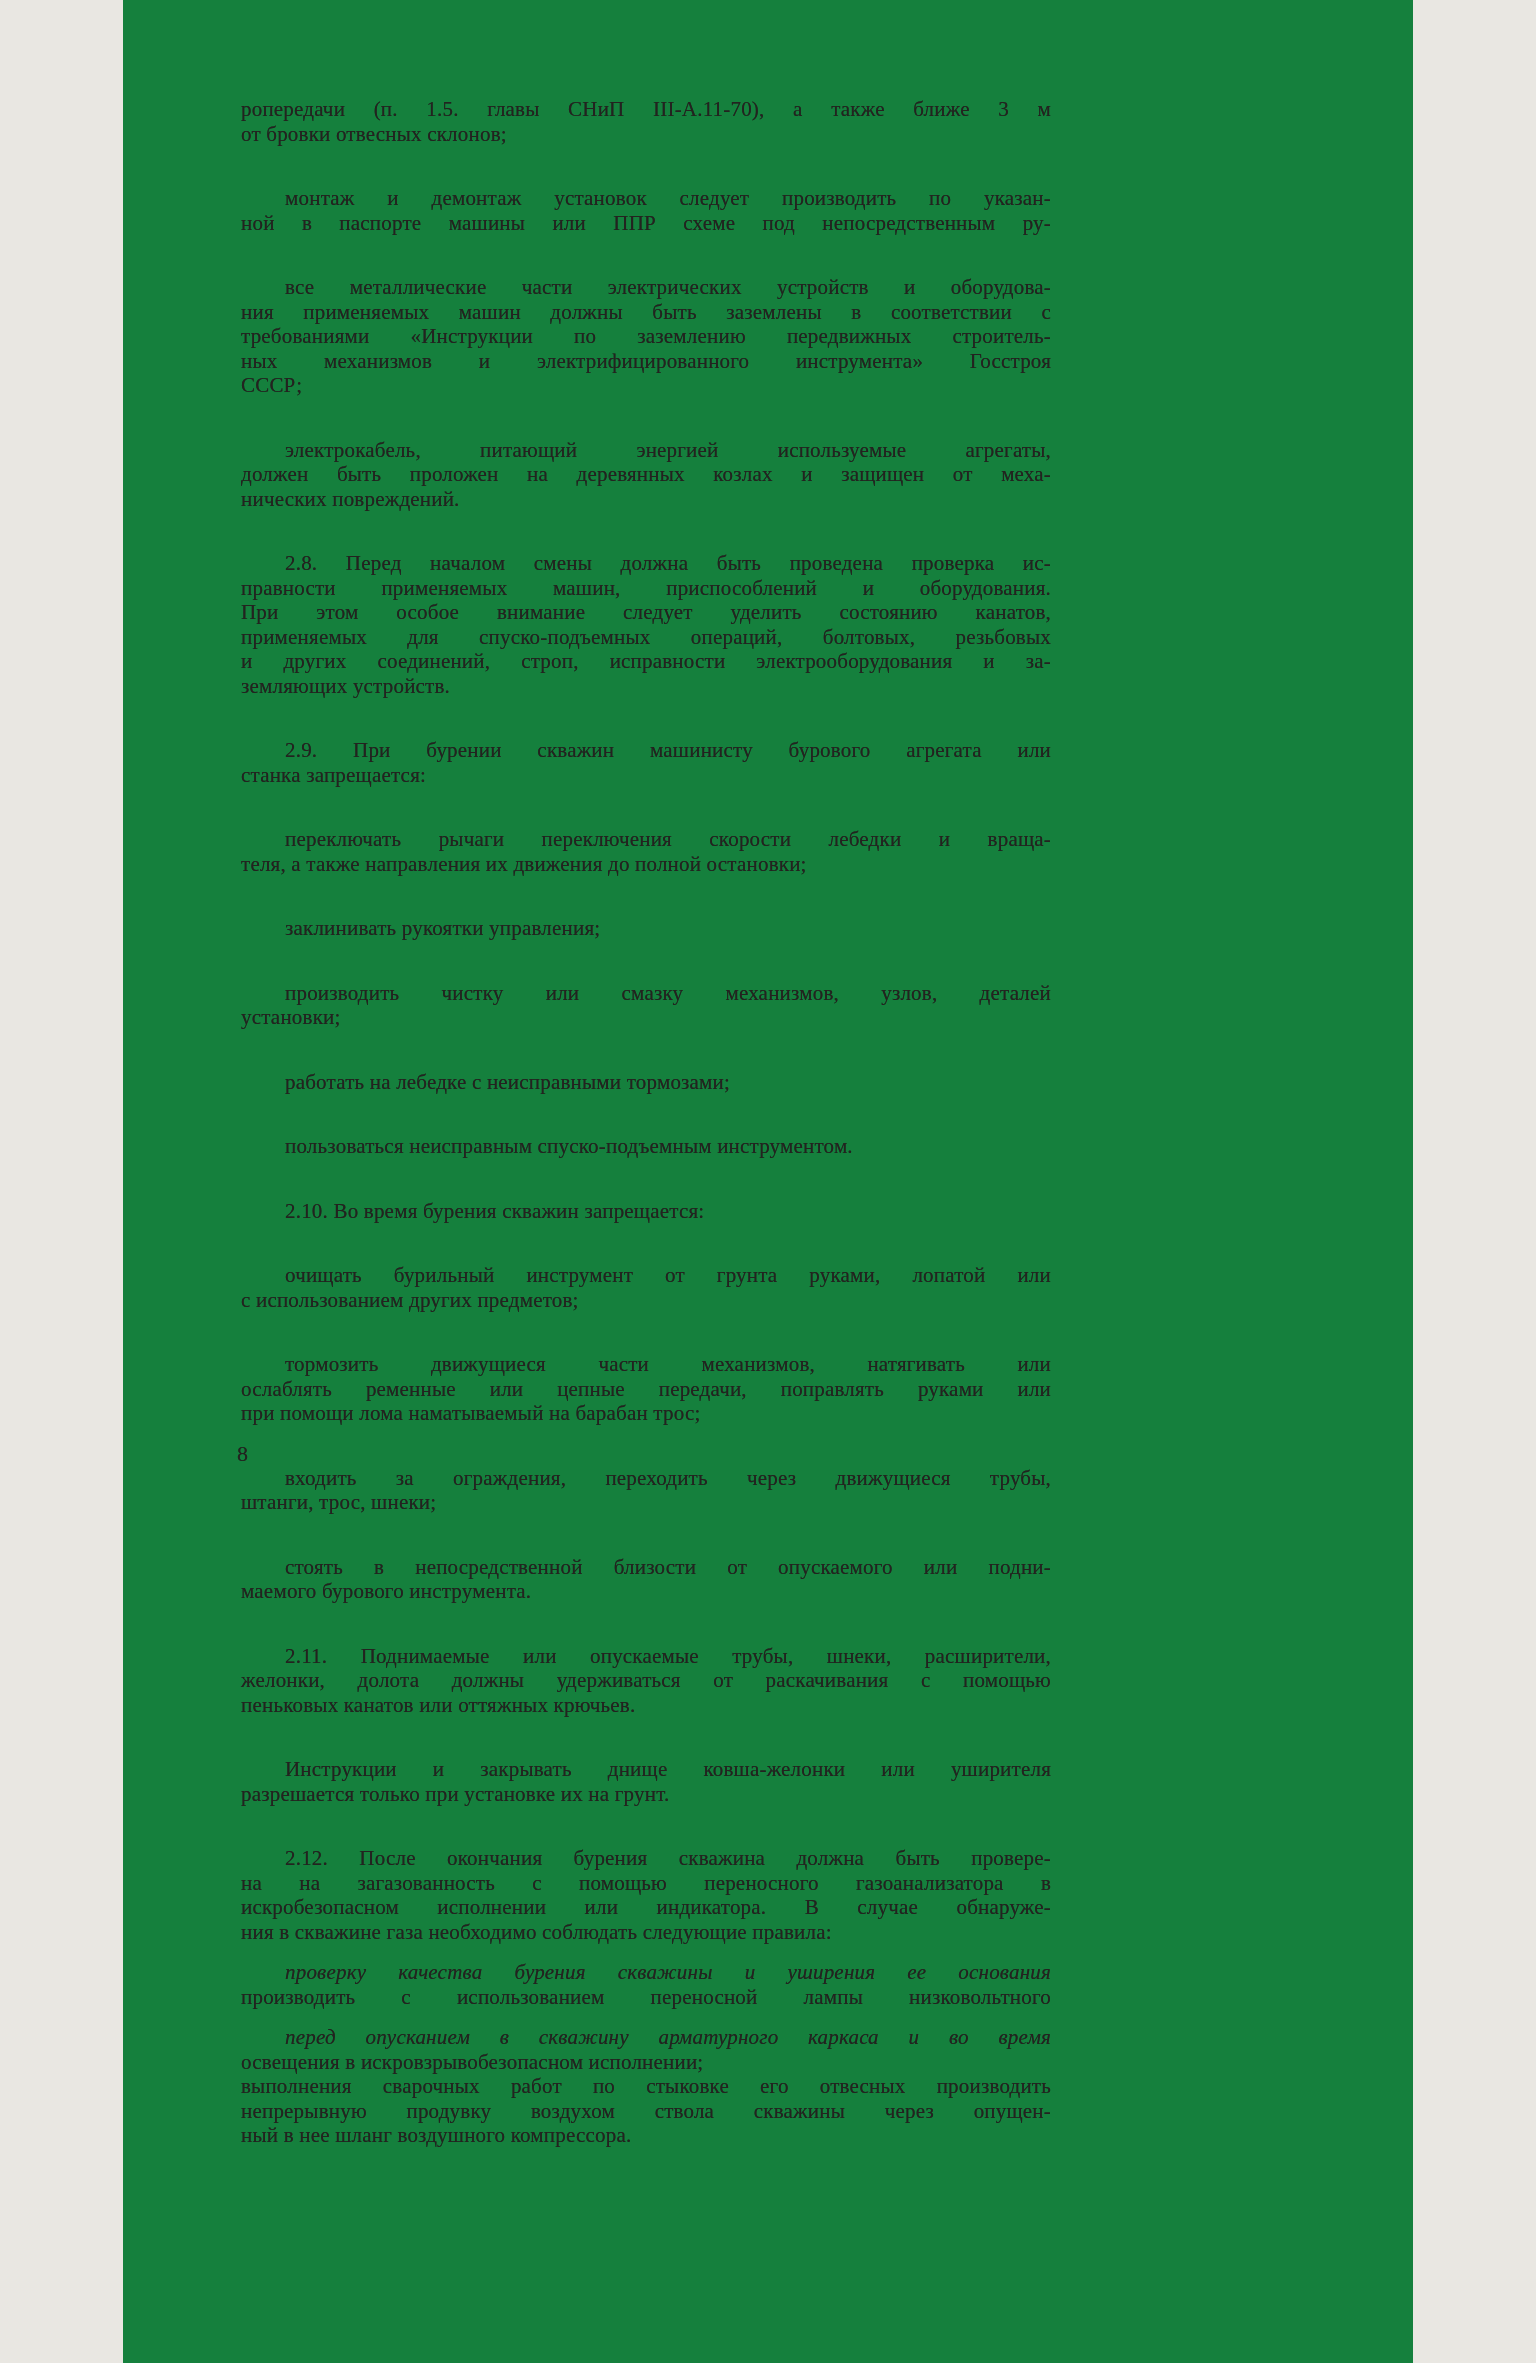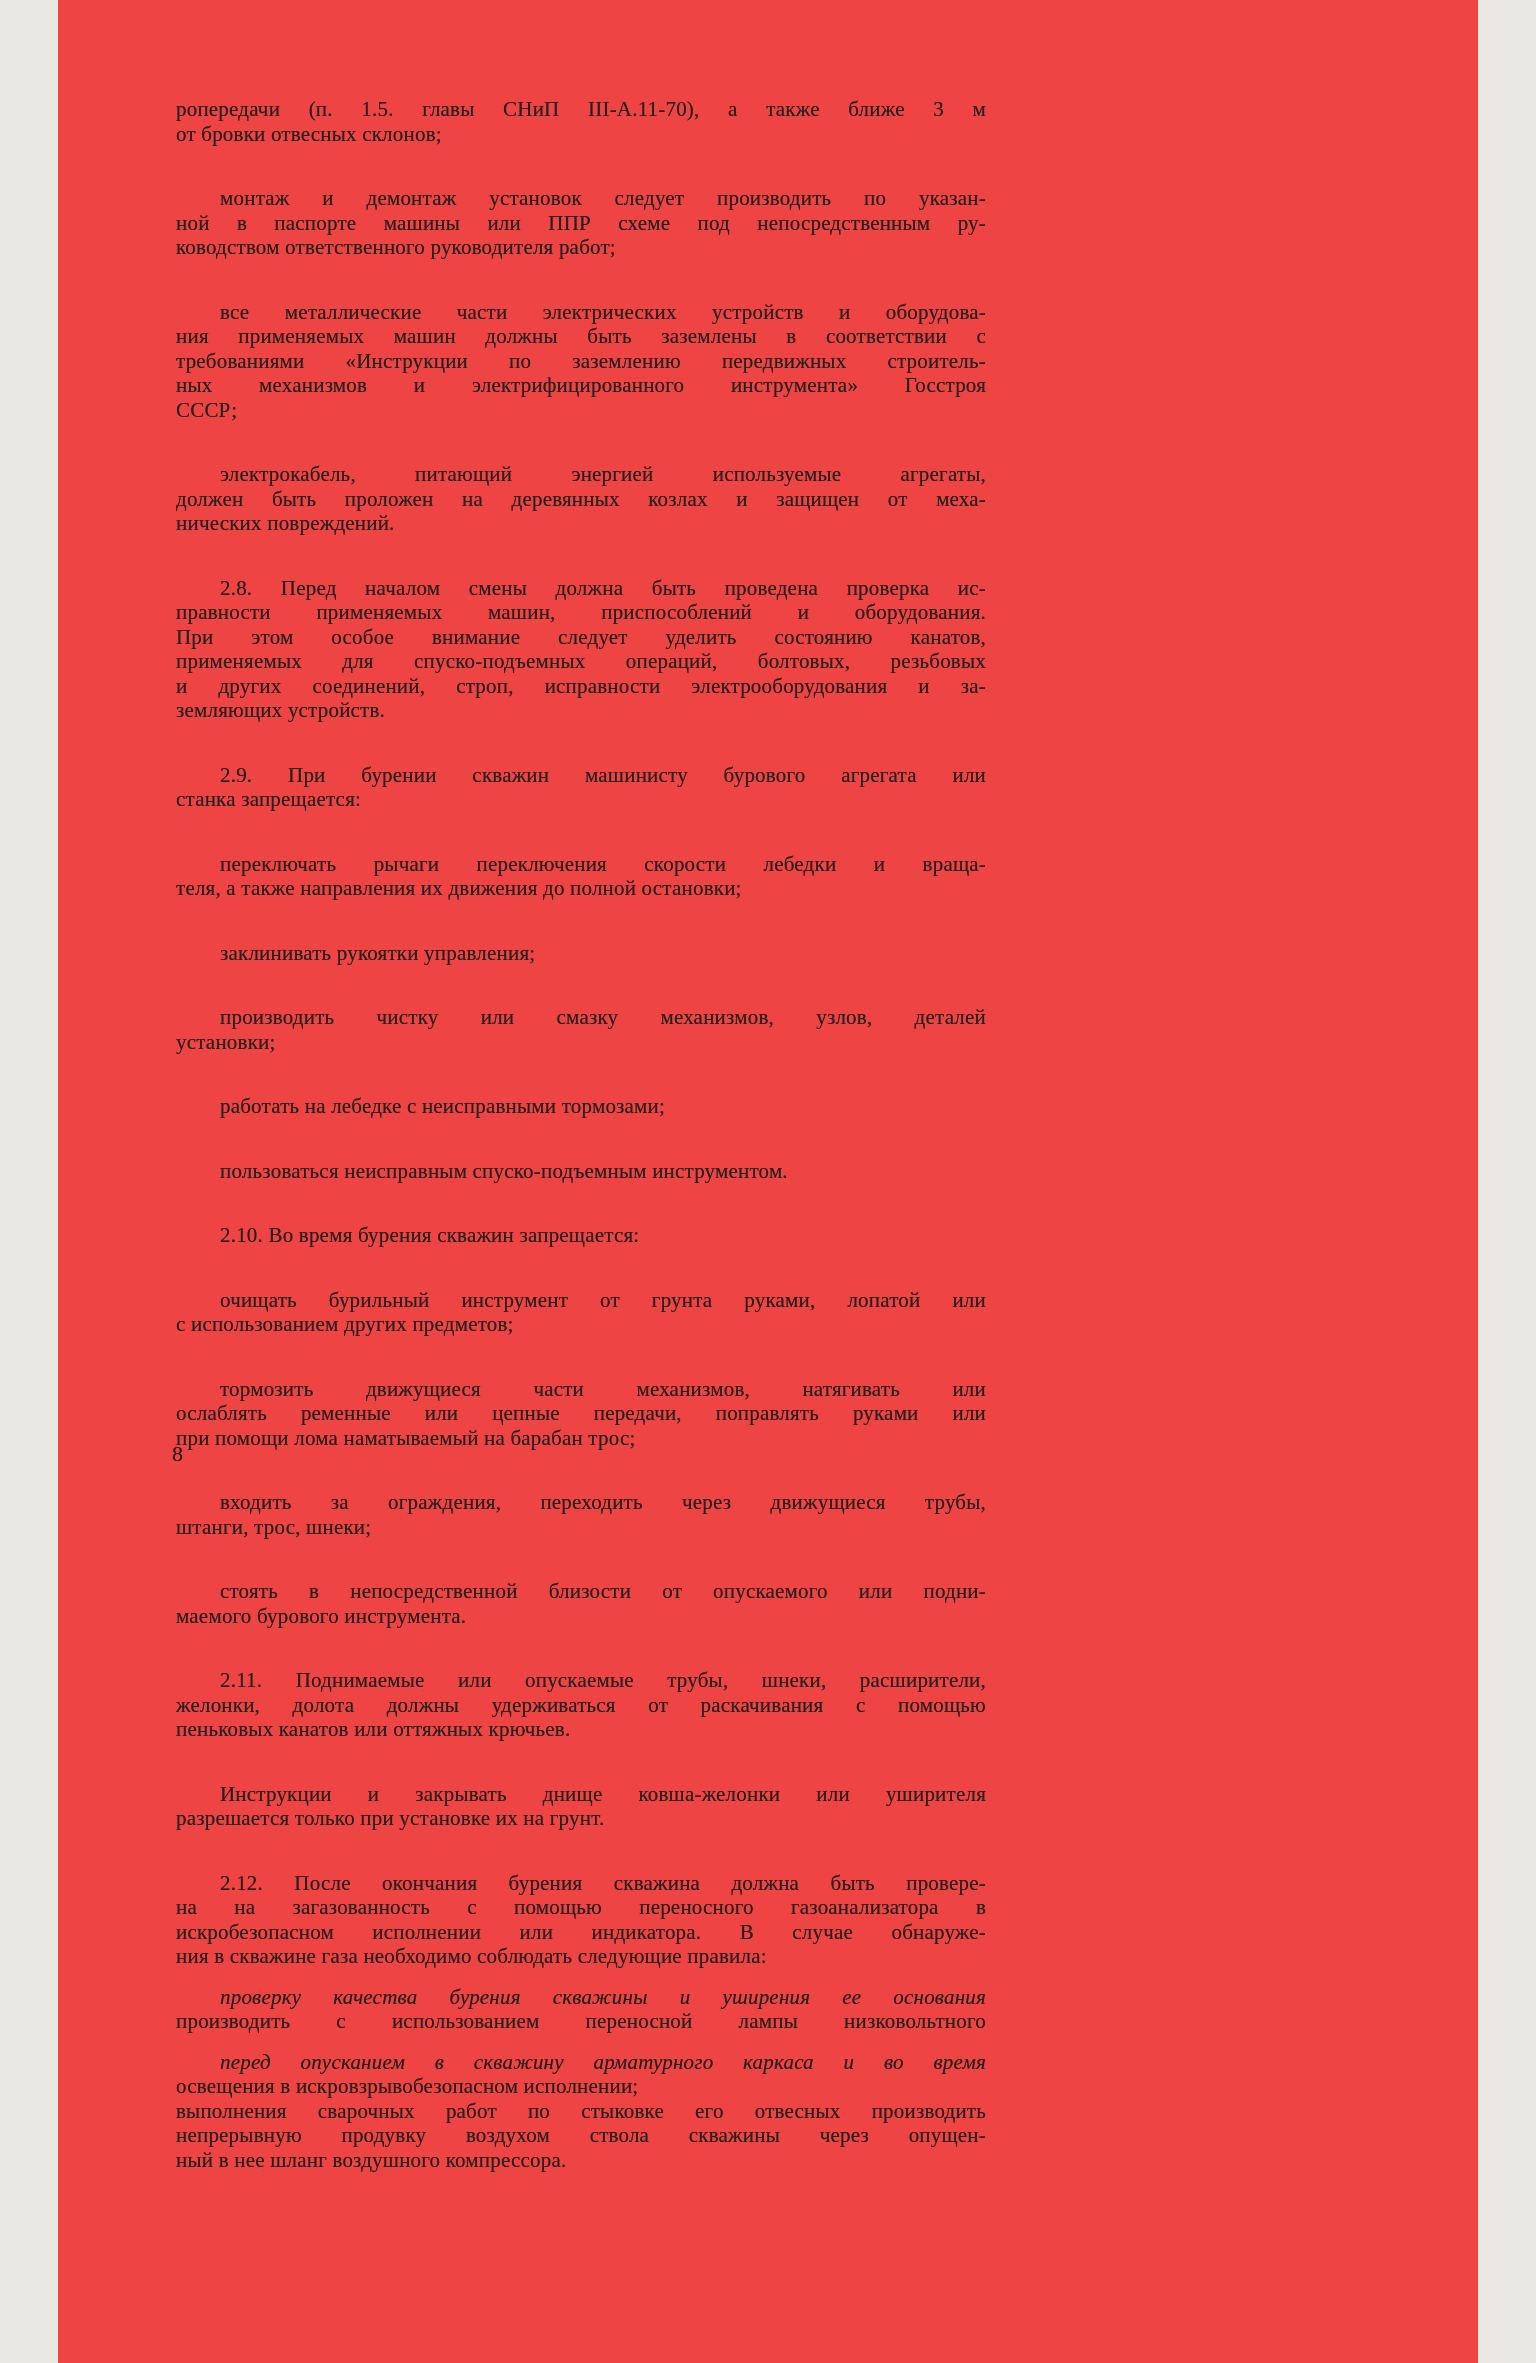--- a/index.html
+++ b/index.html
@@ -1,23 +1,23 @@
 <!DOCTYPE html>
 <html lang="ru"><head>
 <meta charset="utf-8">
 <title>Scanned document page</title>
 <style>
   * { margin: 0; padding: 0; box-sizing: border-box; }
   html, body { background: #e9e7e2; }
   .page {
     position: relative;
-    width: 1420px;
+    width: 1290px;
     height: 2363px;
     margin: 0 auto;
-    background: #ef4444;
+    background: #15803d;
     color: #242220;
     font-family: "Liberation Serif", "DejaVu Serif", serif;
     overflow: hidden;
   }
   .text-block {
     position: absolute;
     left: 118px;
     top: 97px;
     width: 810px;
     font-size: 21px;
@@ -52,21 +52,20 @@
 </style>
 </head>
 <body>
 
 <div class="page">
   <div class="text-block">
       <div class="line">ропередачи (п. 1.5. главы СНиП III-А.11-70), а также ближе 3 м</div>
       <div class="line para-end">от бровки отвесных склонов;</div>
       <div class="line indent">монтаж и демонтаж установок следует производить по указан-</div>
       <div class="line">ной в паспорте машины или ППР схеме под непосредственным ру-</div>
-      <div class="line para-end">ководством ответственного руководителя работ;</div>
       <div class="line indent">все металлические части электрических устройств и оборудова-</div>
       <div class="line">ния применяемых машин должны быть заземлены в соответствии с</div>
       <div class="line">требованиями «Инструкции по заземлению передвижных строитель-</div>
       <div class="line">ных механизмов и электрифицированного инструмента» Госстроя</div>
       <div class="line para-end">СССР;</div>
       <div class="line indent">электрокабель, питающий энергией используемые агрегаты,</div>
       <div class="line">должен быть проложен на деревянных козлах и защищен от меха-</div>
       <div class="line para-end">нических повреждений.</div>
       <div class="line indent">2.8. Перед началом смены должна быть проведена проверка ис-</div>
       <div class="line">правности применяемых машин, приспособлений и оборудования.</div>

